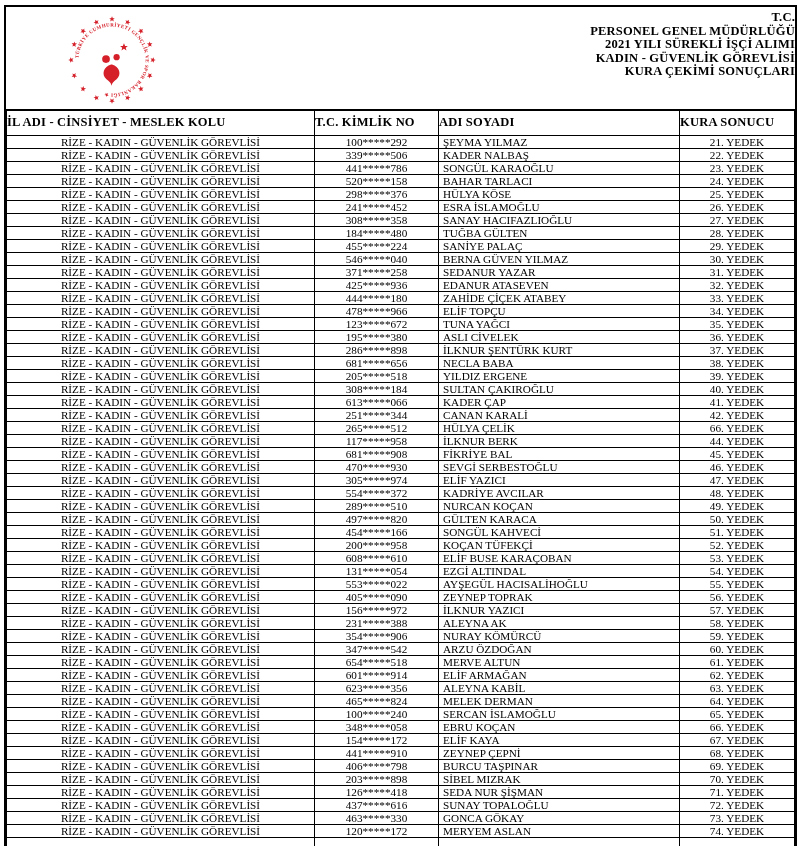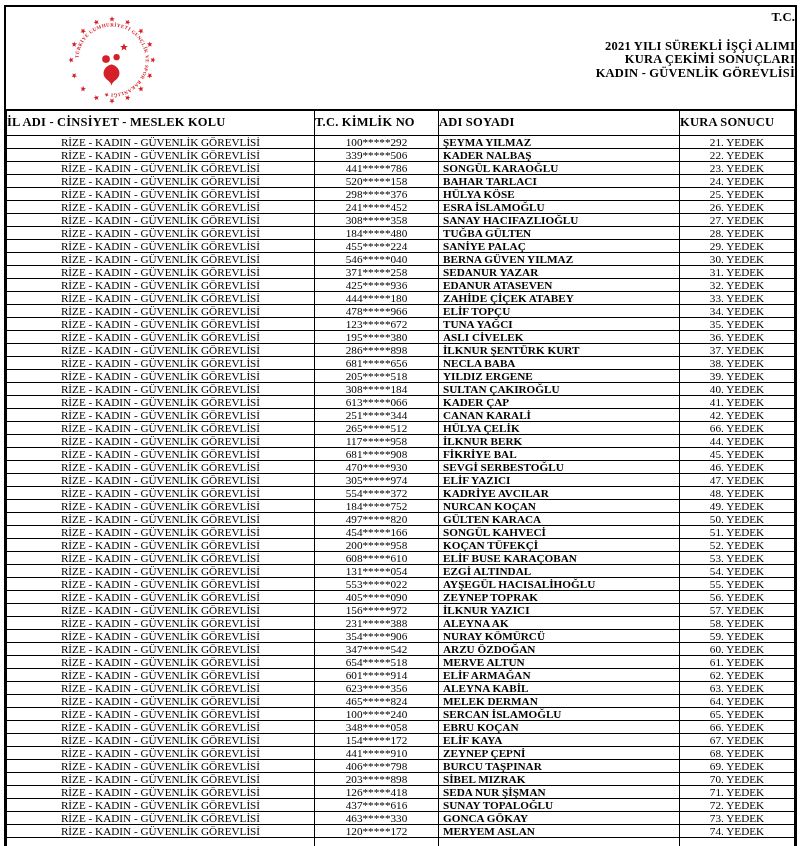--- a/index.html
+++ b/index.html
@@ -13,38 +13,38 @@
     border:2px solid #000;
   }
   
   .doc-header { position:relative; height:102px; width:100%; }
   .logo-wrap { position:absolute; left:60px; top:7px; width:92px; height:92px; }
   .titles {
     position:absolute; left:0; right:0; top:4px; text-align:right;
     font-weight:bold; font-size:12.5px; line-height:13.5px; letter-spacing:0.2px;
   }
   .titles .t-line { white-space:pre; }
-  .titles .gap-top { margin-top:15px; }
+  .titles .gap-top { }
   
   table.results {
     width:100%; border-collapse:collapse; table-layout:fixed;
   }
   table.results th {
     border:1.6px solid #000; border-top:2px solid #000;
     font-weight:bold; font-size:12.5px; height:25px;
     text-align:left; vertical-align:middle; letter-spacing:0.2px;
     padding:0; white-space:nowrap; overflow:hidden;
   }
   table.results td {
     border:1.34px solid #000;
     font-size:11.2px; height:12.72px; line-height:12px;
     text-align:center; vertical-align:middle;
     padding:0; white-space:nowrap; overflow:hidden;
   }
-  table.results td.name { text-align:left; padding-left:4px;font-weight:bold; }
+  table.results td.name { text-align:left; padding-left:4px; }
   .logo-red { fill:#d5202a; }
 </style>
 </head>
 <body>
 
 <div class="page">
   <div class="doc">
 
     <div class="doc-header">
       <div class="logo-wrap">
@@ -83,23 +83,24 @@
 
           <circle class="logo-red" cx="43.5" cy="49" r="4.2"></circle>
           <circle class="logo-red" cx="55" cy="47" r="3.4"></circle>
 
           <path class="logo-red" d="M49,55 C41,57 38,66 44,71 C47,73.5 49,75 49.5,78
                    C50,75 52,73.5 55,71 C61,66 58,57 50,55 Z"></path>
         </svg>
       </div>
       <div class="titles">
         <div class="t-line">T.C.</div>
+        <div class="t-line">PERSONEL GENEL MÜDÜRLÜĞÜ</div>
         <div class="t-line gap-top">2021 YILI SÜREKLİ İŞÇİ ALIMI</div>
+        <div class="t-line">KADIN - GÜVENLİK GÖREVLİSİ</div>
         <div class="t-line">KURA ÇEKİMİ SONUÇLARI</div>
-        <div class="t-line">KADIN - GÜVENLİK GÖREVLİSİ</div>
       </div>
     </div>
 
     <table class="results">
       <colgroup>
         <col style="width:308px">
         <col style="width:124px">
         <col style="width:241px">
         <col>
       </colgroup>
@@ -303,21 +304,21 @@
 
   <tr>
     <td>RİZE - KADIN - GÜVENLİK GÖREVLİSİ</td>
     <td>554*****372</td>
     <td class="name">KADRİYE AVCILAR</td>
     <td>48. YEDEK</td>
   </tr>
 
   <tr>
     <td>RİZE - KADIN - GÜVENLİK GÖREVLİSİ</td>
-    <td>184*****752</td>
+    <td>289*****510</td>
     <td class="name">NURCAN KOÇAN</td>
     <td>49. YEDEK</td>
   </tr>
 
   <tr>
     <td>RİZE - KADIN - GÜVENLİK GÖREVLİSİ</td>
     <td>497*****820</td>
     <td class="name">GÜLTEN KARACA</td>
     <td>50. YEDEK</td>
   </tr>

